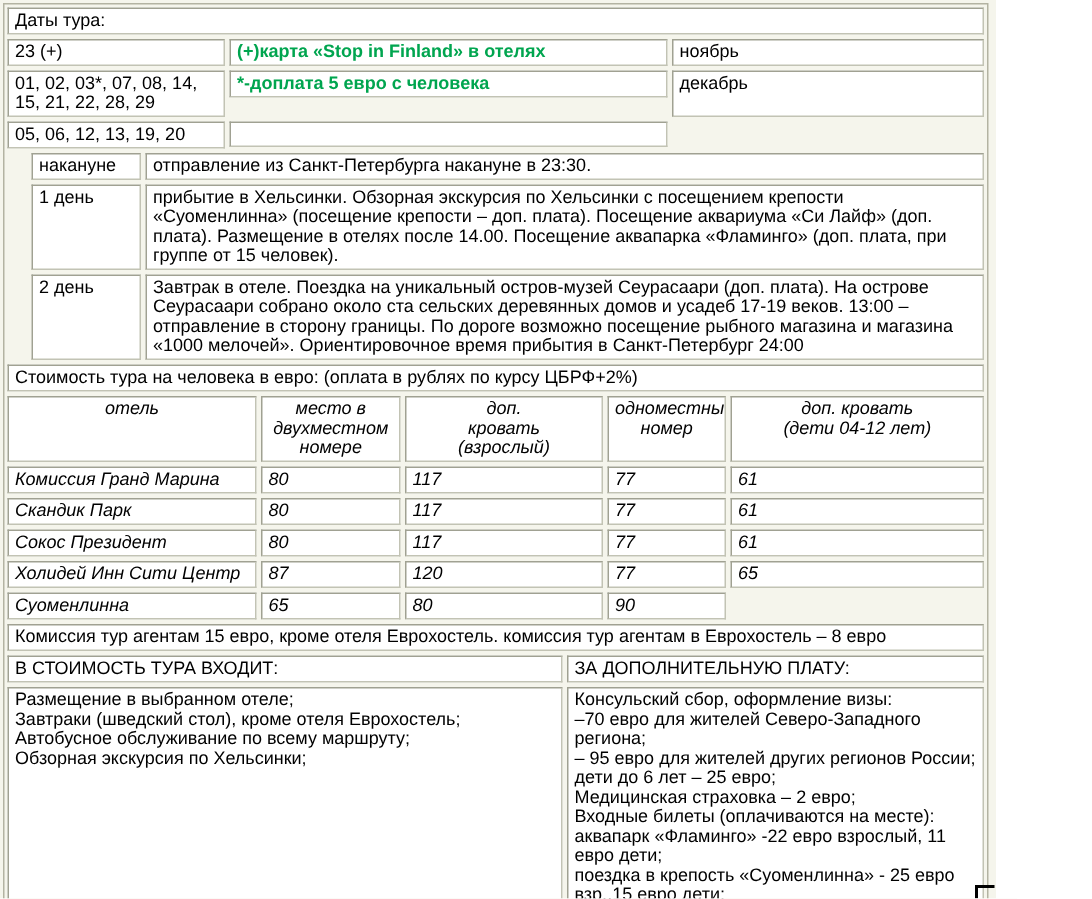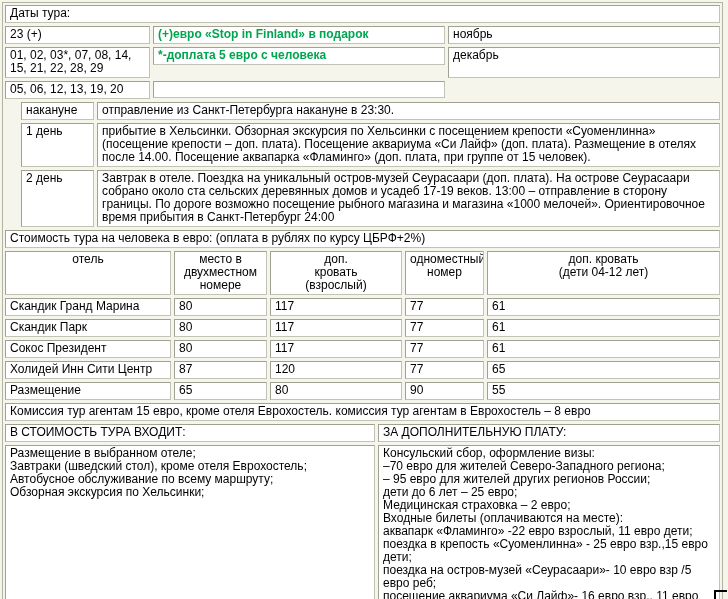--- a/index.html
+++ b/index.html
@@ -1,18 +1,18 @@
 <!DOCTYPE html>
 <html><head>
 <meta charset="utf-8">
 <style>
   html, body { margin: 0; padding: 0; background: #ffffff; }
   .page {
     position: relative;
-    width: 728px;
+    width: 664px;
     height: 599px;
     background: #f5f5ec;
     font-family: "Liberation Sans", "DejaVu Sans", sans-serif;
     font-size: 12px;
     line-height: 13px;
     color: #000;
     overflow: hidden;
     box-sizing: border-box;
   }
   .outer {
@@ -23,21 +23,21 @@
     background: #f5f5ec;
     padding: 2px;
     box-sizing: border-box;
     display: flex;
     flex-direction: column;
     gap: 3px;
   }
   .grid { display: grid; gap: 3px; }
   .g-dates  { grid-template-columns: 145px 292px 1fr; }
   .g-itin   { grid-template-columns: 73px 1fr; margin-left: 16px; }
-  .g-hotel  { grid-template-columns: 166px 93px 132px 79px 1fr; }
+  .g-hotel  { grid-template-columns: 166px 93px 132px 79px 1fr; font-style: italic; }
   .g-bottom { grid-template-columns: 370px 1fr; }
   .cell {
     background: #ffffff;
     border: 1px solid #a9aa98;
     border-color: #a0a192 #c2c3b4 #c2c3b4 #a0a192;
     padding: 1px 4px 2px 4px;
     box-sizing: border-box;
     overflow: hidden;
   }
   .span-all { grid-column: 1 / -1; }
@@ -59,21 +59,21 @@
 </head>
 <body>
 
 <div class="page">
   <div class="outer">
 
     <div class="grid g-dates">
       <div class="cell span-all">Даты тура:</div>
 
       <div class="cell">23 (+)</div>
-      <div class="cell green note-cell">(+)евро «Stop in Finland» в подарок</div>
+      <div class="cell green note-cell">(+)карта «Stop in Finland» в отелях</div>
 
       <div class="cell">ноябрь</div>
       <div class="cell">01, 02, 03*, 07, 08, 14, 15, 21, 22, 28, 29</div>
       <div class="cell green note-cell">*-доплата 5 евро с человека</div>
 
       <div class="cell">декабрь</div>
       <div class="cell">05, 06, 12, 13, 19, 20</div>
       <div class="cell green note-cell"></div>
     </div>
 
@@ -95,21 +95,21 @@
       <div class="cell hotel-head">место в
 двухместном
 номере</div>
       <div class="cell hotel-head">доп.
 кровать
 (взрослый)</div>
       <div class="cell hotel-head">одноместный номер</div>
       <div class="cell hotel-head">доп. кровать
 (дети 04-12 лет)</div>
 
-      <div class="cell">Скандик Гранд Марина</div>
+      <div class="cell">Комиссия Гранд Марина</div>
       <div class="cell num">80</div>
       <div class="cell num">117</div>
       <div class="cell num">77</div>
       <div class="cell num">61</div>
 
       <div class="cell">Скандик Парк</div>
       <div class="cell num">80</div>
       <div class="cell num">117</div>
       <div class="cell num">77</div>
       <div class="cell num">61</div>
@@ -119,25 +119,24 @@
       <div class="cell num">117</div>
       <div class="cell num">77</div>
       <div class="cell num">61</div>
 
       <div class="cell">Холидей Инн Сити Центр</div>
       <div class="cell num">87</div>
       <div class="cell num">120</div>
       <div class="cell num">77</div>
       <div class="cell num">65</div>
 
-      <div class="cell">Размещение</div>
+      <div class="cell">Суоменлинна</div>
       <div class="cell num">65</div>
       <div class="cell num">80</div>
       <div class="cell num">90</div>
-      <div class="cell num">55</div>
     </div>
 
     <div class="cell">Комиссия тур агентам 15 евро, кроме отеля Еврохостель.  комиссия тур агентам в Еврохостель – 8 евро</div>
 
     <div class="grid g-bottom">
       <div class="cell">В СТОИМОСТЬ ТУРА ВХОДИТ:</div>
       <div class="cell">ЗА ДОПОЛНИТЕЛЬНУЮ ПЛАТУ:</div>
       <div class="cell pre">Размещение в выбранном отеле;
 Завтраки (шведский стол), кроме отеля Еврохостель;
 Автобусное обслуживание по всему маршруту;

